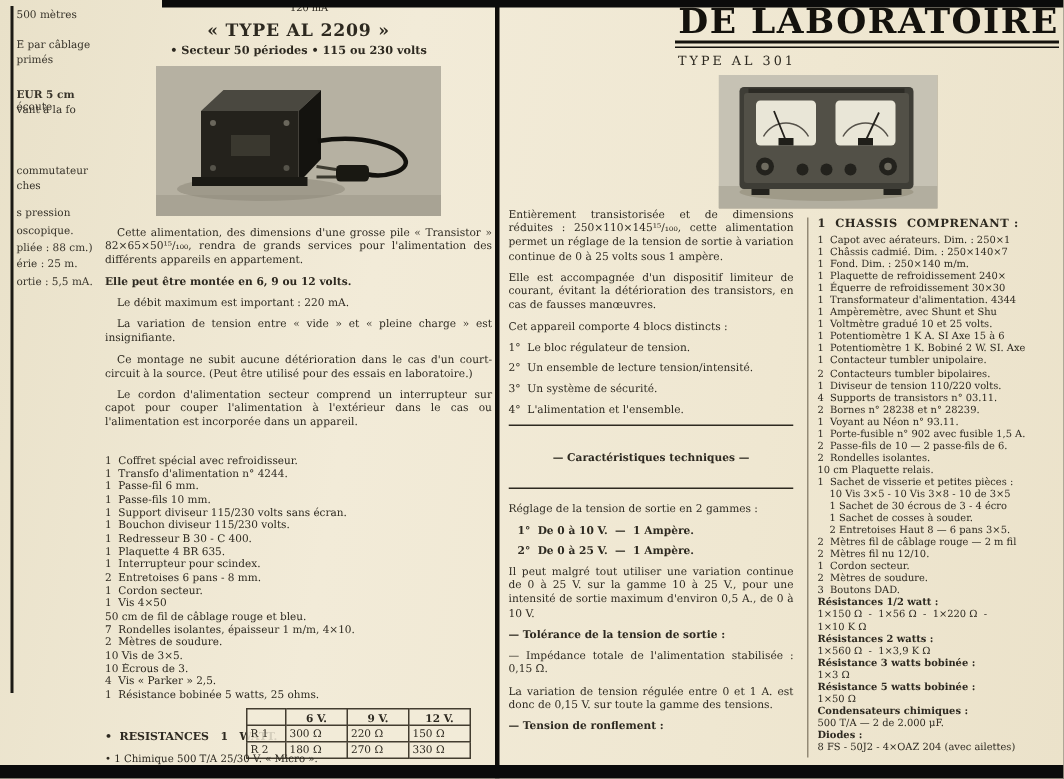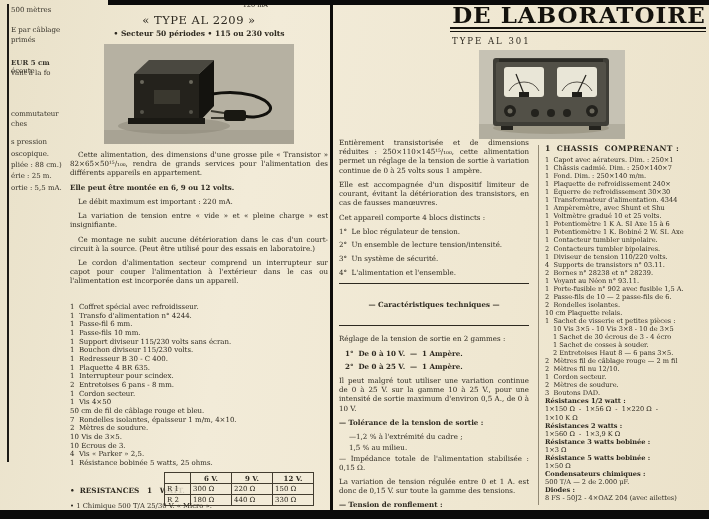--- a/index.html
+++ b/index.html
@@ -25,22 +25,22 @@
   .frag:nth-child(7){top:110px}
   .frag:nth-child(8){top:120px}
   .frag:nth-child(9){top:138px}
   .frag:nth-child(10){top:150px}
   .frag:nth-child(11){top:161px}
   .frag:nth-child(12){top:172px}
   .frag:nth-child(13){top:184px}
   
   .lp{position:absolute;left:68px;top:0;width:262px;height:519px}
   .lp-toprule{position:absolute;left:118px;top:0;width:60px;height:1px;background:#4a453a}
-  .lp-topnote{position:absolute;left:120px;top:1px;width:80px;text-align:right;font-size:6.5px}
-  .lp-title{position:absolute;left:0;top:13px;width:100%;text-align:center;font-size:11.5px;font-weight:normal;letter-spacing:.5px}
+  .lp-topnote{position:absolute;left:98px;top:1px;width:80px;text-align:center;font-size:6.5px}
+  .lp-title{position:absolute;left:0;top:13px;width:100%;text-align:center;font-size:11.5px;font-weight:bold;letter-spacing:.5px}
   .lp-subtitle{position:absolute;left:0;top:29px;width:100%;text-align:center;font-size:7.5px;font-weight:bold}
   .lp-photo{position:absolute;left:36px;top:44px;width:190px;height:100px;box-shadow:0 0 0 1px #9a9585 inset}
   .lp-photo svg{display:block}
   .lp-paras{position:absolute;left:2px;top:150px;width:258px;font-size:7.1px;line-height:1.3;text-align:justify}
   .lp-paras p{margin-bottom:5px;text-indent:8px}
   .lp-paras p:nth-child(2){font-weight:bold;text-indent:0}
   .lp-parts{position:absolute;left:2px;top:303px;width:258px;font-size:7px;line-height:8.65px}
   .lp-part{white-space:pre;overflow:hidden}
   .lp-bottom-label{position:absolute;left:2px;top:486px;font-size:7.3px;font-weight:bold;white-space:pre}
   .rtable{position:absolute;left:96px;top:472px;border-collapse:collapse;font-size:7px;background:rgba(242,235,216,.85)}
@@ -161,21 +161,21 @@
       </tr>
       <tr>
         <td class="rt-name">R 1</td>
         <td>300 Ω</td>
         <td>220 Ω</td>
         <td>150 Ω</td>
       </tr>
       <tr>
         <td class="rt-name">R 2</td>
         <td>180 Ω</td>
-        <td>440 Ω</td>
+        <td>270 Ω</td>
         <td>330 Ω</td>
       </tr>
     </tbody>
       </table>
 
     <div class="lp-foot">• 1 Chimique  500 T/A 25/30 V. « Micro ».</div>
   </div>
 
   <div class="rp-title">DE LABORATOIRE</div>
   <div class="rp-underline1"></div>
@@ -223,24 +223,20 @@
         <div class="mc-block">4°  L'alimentation et l'ensemble.</div>
       </div>
     <div class="mc-sep">—  Caractéristiques techniques  —</div>
     <p>Réglage de la tension de sortie en 2 gammes :</p>
     <div>
         <div class="mc-gamme">1°  De 0 à 10 V.  —  1 Ampère.</div>
         <div class="mc-gamme">2°  De 0 à 25 V.  —  1 Ampère.</div>
       </div>
     <p>Il peut malgré tout utiliser une variation continue de 0 à 25 V. sur la gamme 10 à 25 V., pour une intensité de sortie maximum d'environ 0,5 A., de 0 à 10 V.</p>
     <p class="mc-bold">— Tolérance de la tension de sortie :</p>
-    <div>
-        <div class="mc-tol">—1,2 % à l'extrémité du cadre ;</div>
-        <div class="mc-tol">1,5 % au milieu.</div>
-      </div>
     <p>— Impédance totale de l'alimentation stabilisée : 0,15 Ω.</p>
     <p>La variation de tension régulée entre 0 et 1 A. est donc de 0,15 V. sur toute la gamme des tensions.</p>
     <p class="mc-bold">— Tension de ronflement :</p>
   </div>
 
   <div class="rc">
     <div class="rc-heading">1  CHASSIS  COMPRENANT :</div>
     <div>
         <div class="rc-item">1  Capot avec aérateurs. Dim. : 250×1</div>
         <div class="rc-item">1  Châssis cadmié. Dim. : 250×140×7</div>

